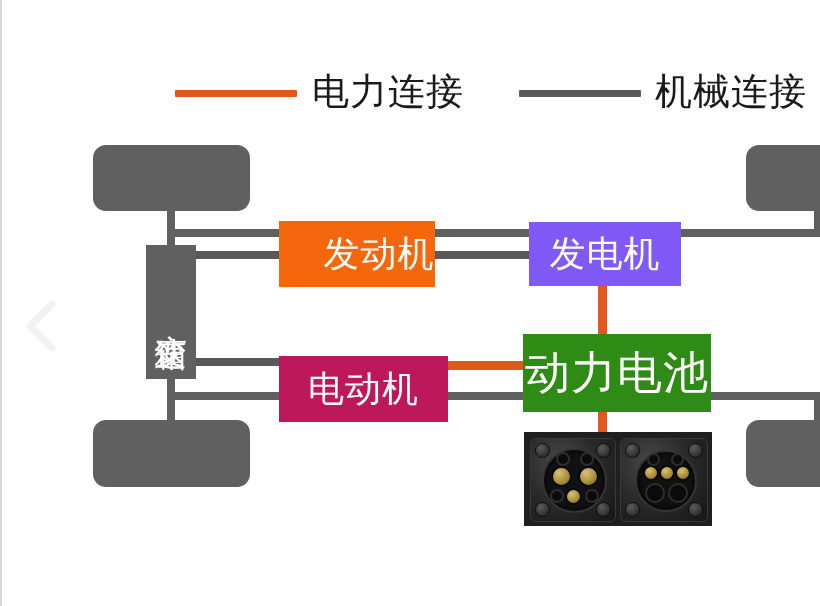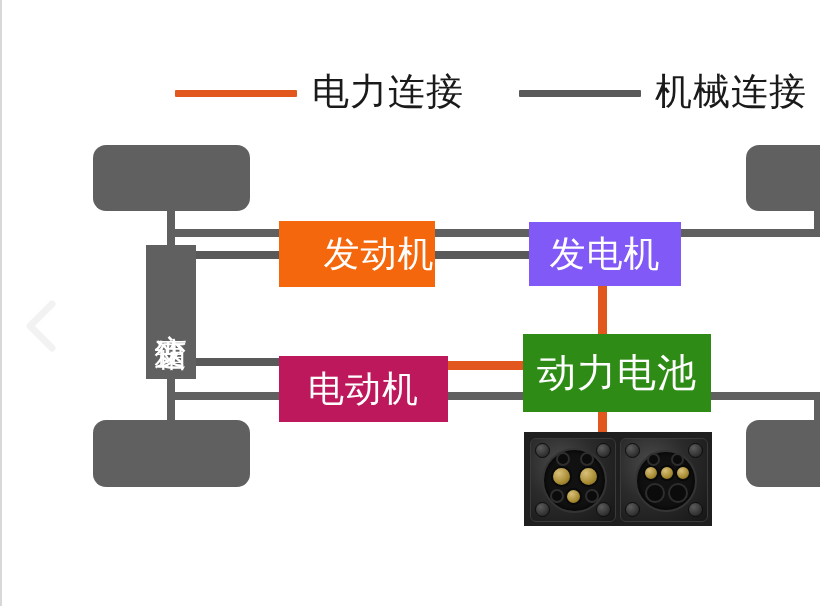--- a/index.html
+++ b/index.html
@@ -197,21 +197,21 @@
 
   <div class="box" style="left:279px; top:332px; width:169px; height:66px; background:#be185d;margin-top:24px;">
     <span class="box-label">电动机</span>
   </div>
 
   <div class="box" style="left:529px; top:222px; width:152px; height:64px; background:#8059F7;">
     <span class="box-label">发电机</span>
   </div>
 
   <div class="box" style="left:523px; top:334px; width:188px; height:78px; background:#2E8B15;">
-    <span class="box-label" style="font-size:39px;">动力电池</span>
+    <span class="box-label" style="font-size:45px;">动力电池</span>
   </div>
 
   <div class="port" style="left:524px; top:432px; width:188px; height:94px;">
 
     <div class="port-half port-left">
       <div class="bolt" style="left:4px;  top:4px;"></div>
       <div class="bolt" style="right:4px; top:4px;"></div>
       <div class="bolt" style="left:4px;  bottom:4px;"></div>
       <div class="bolt" style="right:4px; bottom:4px;"></div>
       <div class="port-ring" style="left:11px; top:9px; width:61px; height:61px;"></div>

